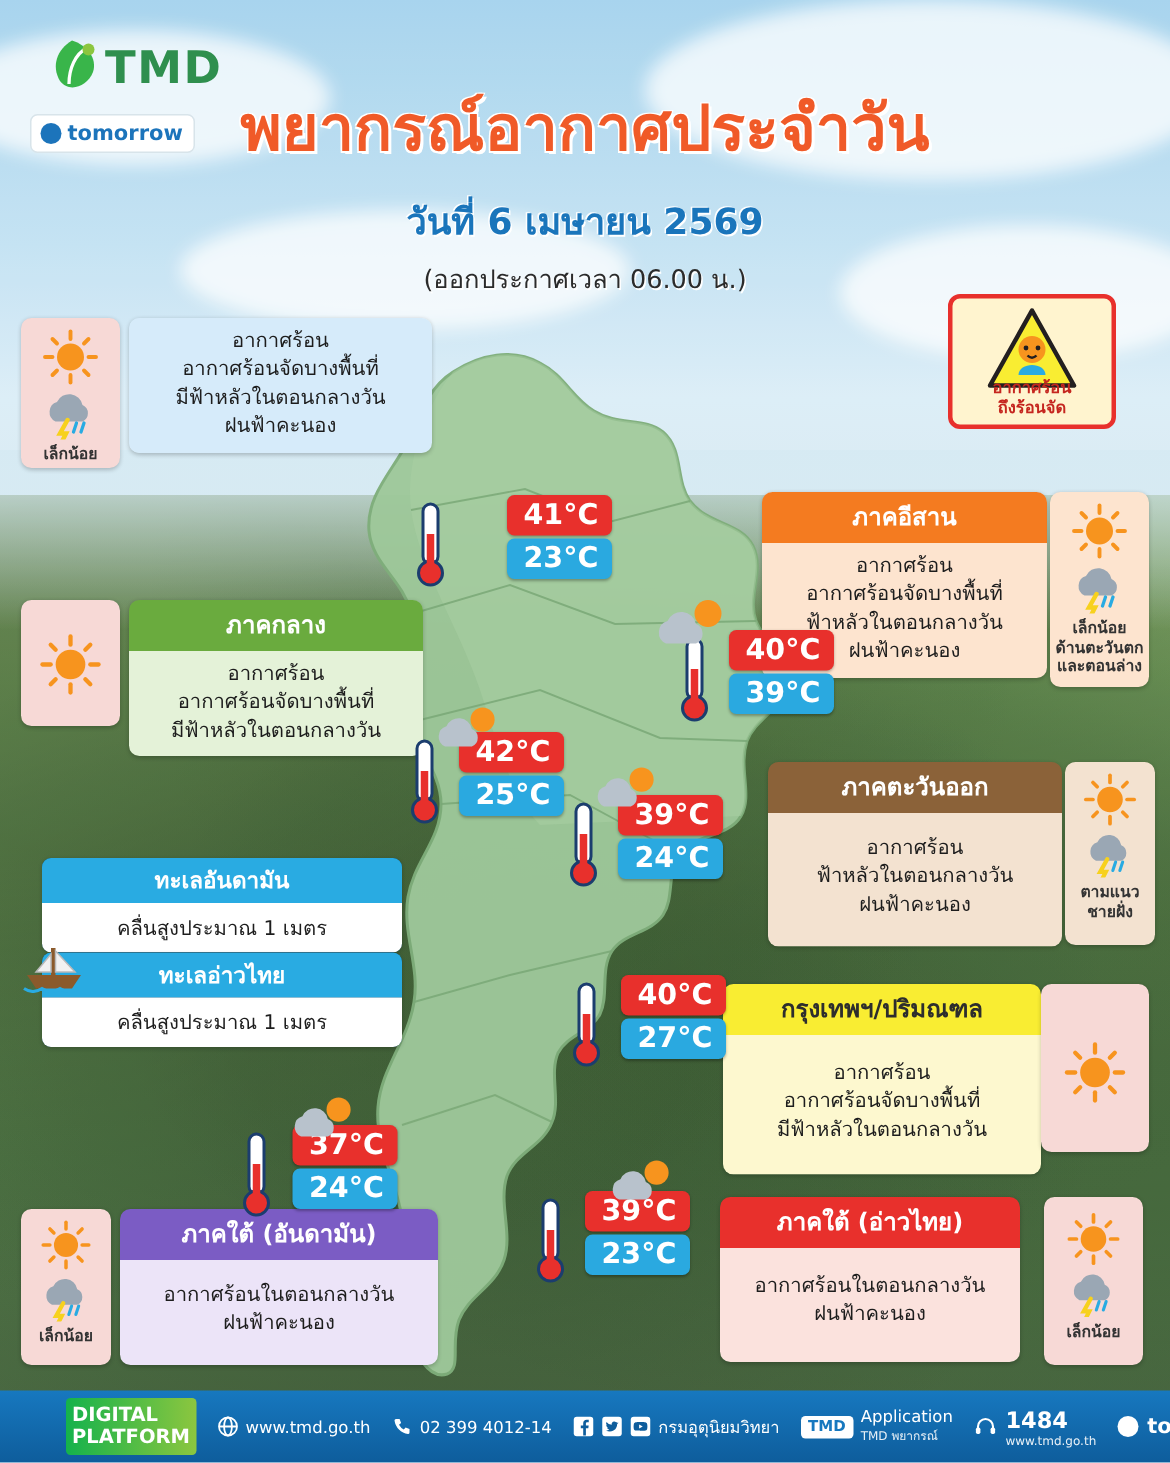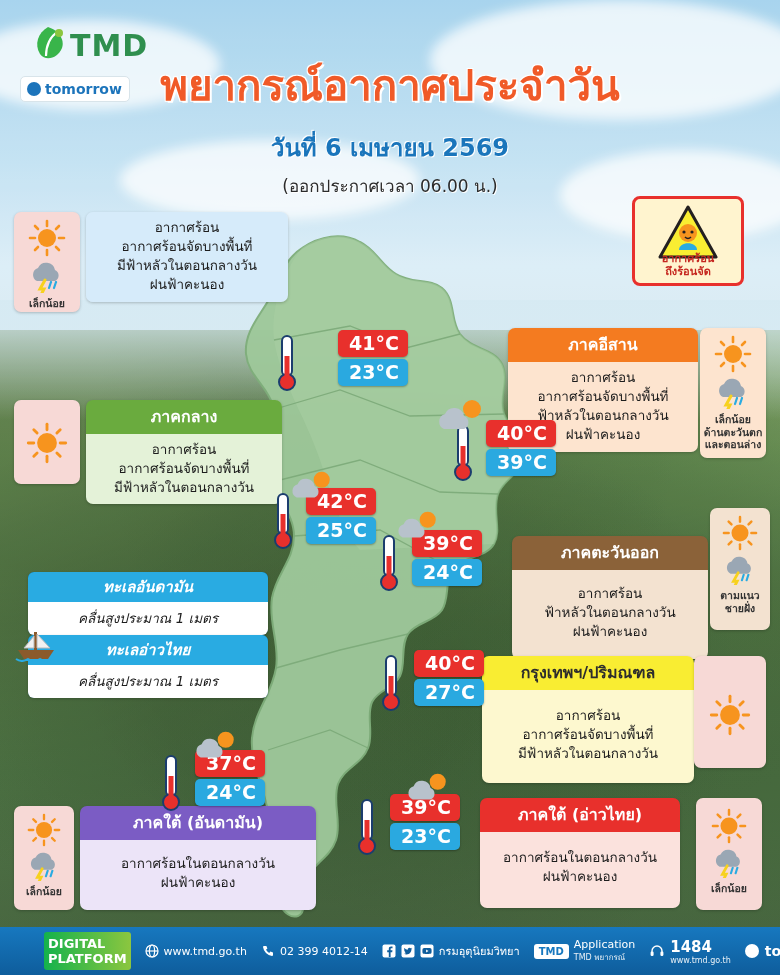--- a/index.html
+++ b/index.html
@@ -157,21 +157,20 @@
   }
   .temp-hot { background: #e8302c; }
   .temp-cold { background: #2aa9e0; margin-top: 2px; }
 
   
   .sea-card {
     position: absolute;
     border-radius: 6px; overflow: hidden;
     box-shadow: 0 1px 3px rgba(0,0,0,0.2);
     background: #0c4a6e;
-    font-style: italic;
   }
   .sea-head {
     background: #29abe2; color: #fff; font-weight: bold;
     text-align: center; font-size: 15px; padding: 3px;
   }
   .sea-body {
     text-align: center; font-size: 13.5px; color: #1d1d1d;
     padding: 5px 4px 6px; background: #fff;
   }
   .boat-icon { position: absolute; left: 14px; top: 628px; }
@@ -396,21 +395,21 @@
     <div style="position:absolute; left:34px; top:0;">
       <div class="temp-hot">42°C</div>
       <div class="temp-cold">25°C</div>
     </div>
   </div>
   <svg style="position:absolute; left:286px; top:468px;" width="50" height="36" viewBox="0 0 56 40">
     <circle cx="40" cy="13" r="9" fill="#f7941e"></circle>
     <path d="M12 33 a8 8 0 0 1 1-15 a10 10 0 0 1 19 2 a7 7 0 0 1 0 13 Z" fill="#b8c2cc"></path>
   </svg>
 
-  <div class="card" style="left:512px; top:508px; width:196px;margin-top:28px;">
+  <div class="card" style="left:512px; top:508px; width:196px;">
     <div class="card-head" style="background:#8b6239;">ภาคตะวันออก</div>
     <div class="card-body" style="background:#f3e2d0; white-space:pre-line; padding-top:14px; padding-bottom:18px;">อากาศร้อน
 ฟ้าหลัวในตอนกลางวัน
 ฝนฟ้าคะนอง</div>
   </div>
   <div class="iconpanel" style="left:710px; top:508px; width:60px; height:122px; background:#f3e2d0;">
     <svg width="38" height="36" viewBox="0 0 40 38" style="margin-top:3px">
       <circle cx="20" cy="19" r="9" fill="#f7941e"></circle>
       <g stroke="#f7941e" stroke-width="2.6" stroke-linecap="round">
         <line x1="20" y1="2" x2="20" y2="7"></line>
@@ -516,21 +515,21 @@
     <svg width="42" height="30" viewBox="0 0 44 32">
       <path d="M12 20 a7 7 0 0 1 1-13 a9 9 0 0 1 17 2 a6 6 0 0 1 0 11 Z" fill="#9aa7b4"></path>
       <path d="M20 19 L15 28 L19 28 L16 34" stroke="#f7d11e" stroke-width="3" fill="none" stroke-linecap="round"></path>
       <g stroke="#29abe2" stroke-width="2.2" stroke-linecap="round">
         <line x1="26" y1="21" x2="24" y2="27"></line>
           <line x1="31" y1="21" x2="29" y2="27"></line>
       </g>
     </svg>
     <div class="ip-label">เล็กน้อย</div>
   </div>
-  <div class="card" style="left:80px; top:806px; width:236px;">
+  <div class="card" style="left:80px; top:806px; width:212px;">
     <div class="card-head" style="background:#7b5cc4;">ภาคใต้ (อันดามัน)</div>
     <div class="card-body" style="background:#ece4f8; white-space:pre-line; padding-top:14px; padding-bottom:18px;">อากาศร้อนในตอนกลางวัน
 ฝนฟ้าคะนอง</div>
   </div>
   <div class="tempgroup" style="left:160px; top:750px;">
     <svg width="22" height="62" viewBox="0 0 22 62" style="position:absolute;left:0;top:4px">
       <rect x="6" y="2" width="10" height="40" rx="5" fill="#fff" stroke="#1b3d6e" stroke-width="2"></rect>
       <circle cx="11" cy="48" r="8" fill="#e8302c" stroke="#1b3d6e" stroke-width="2"></circle>
       <rect x="8.5" y="22" width="5" height="24" fill="#e8302c"></rect>
     </svg>

